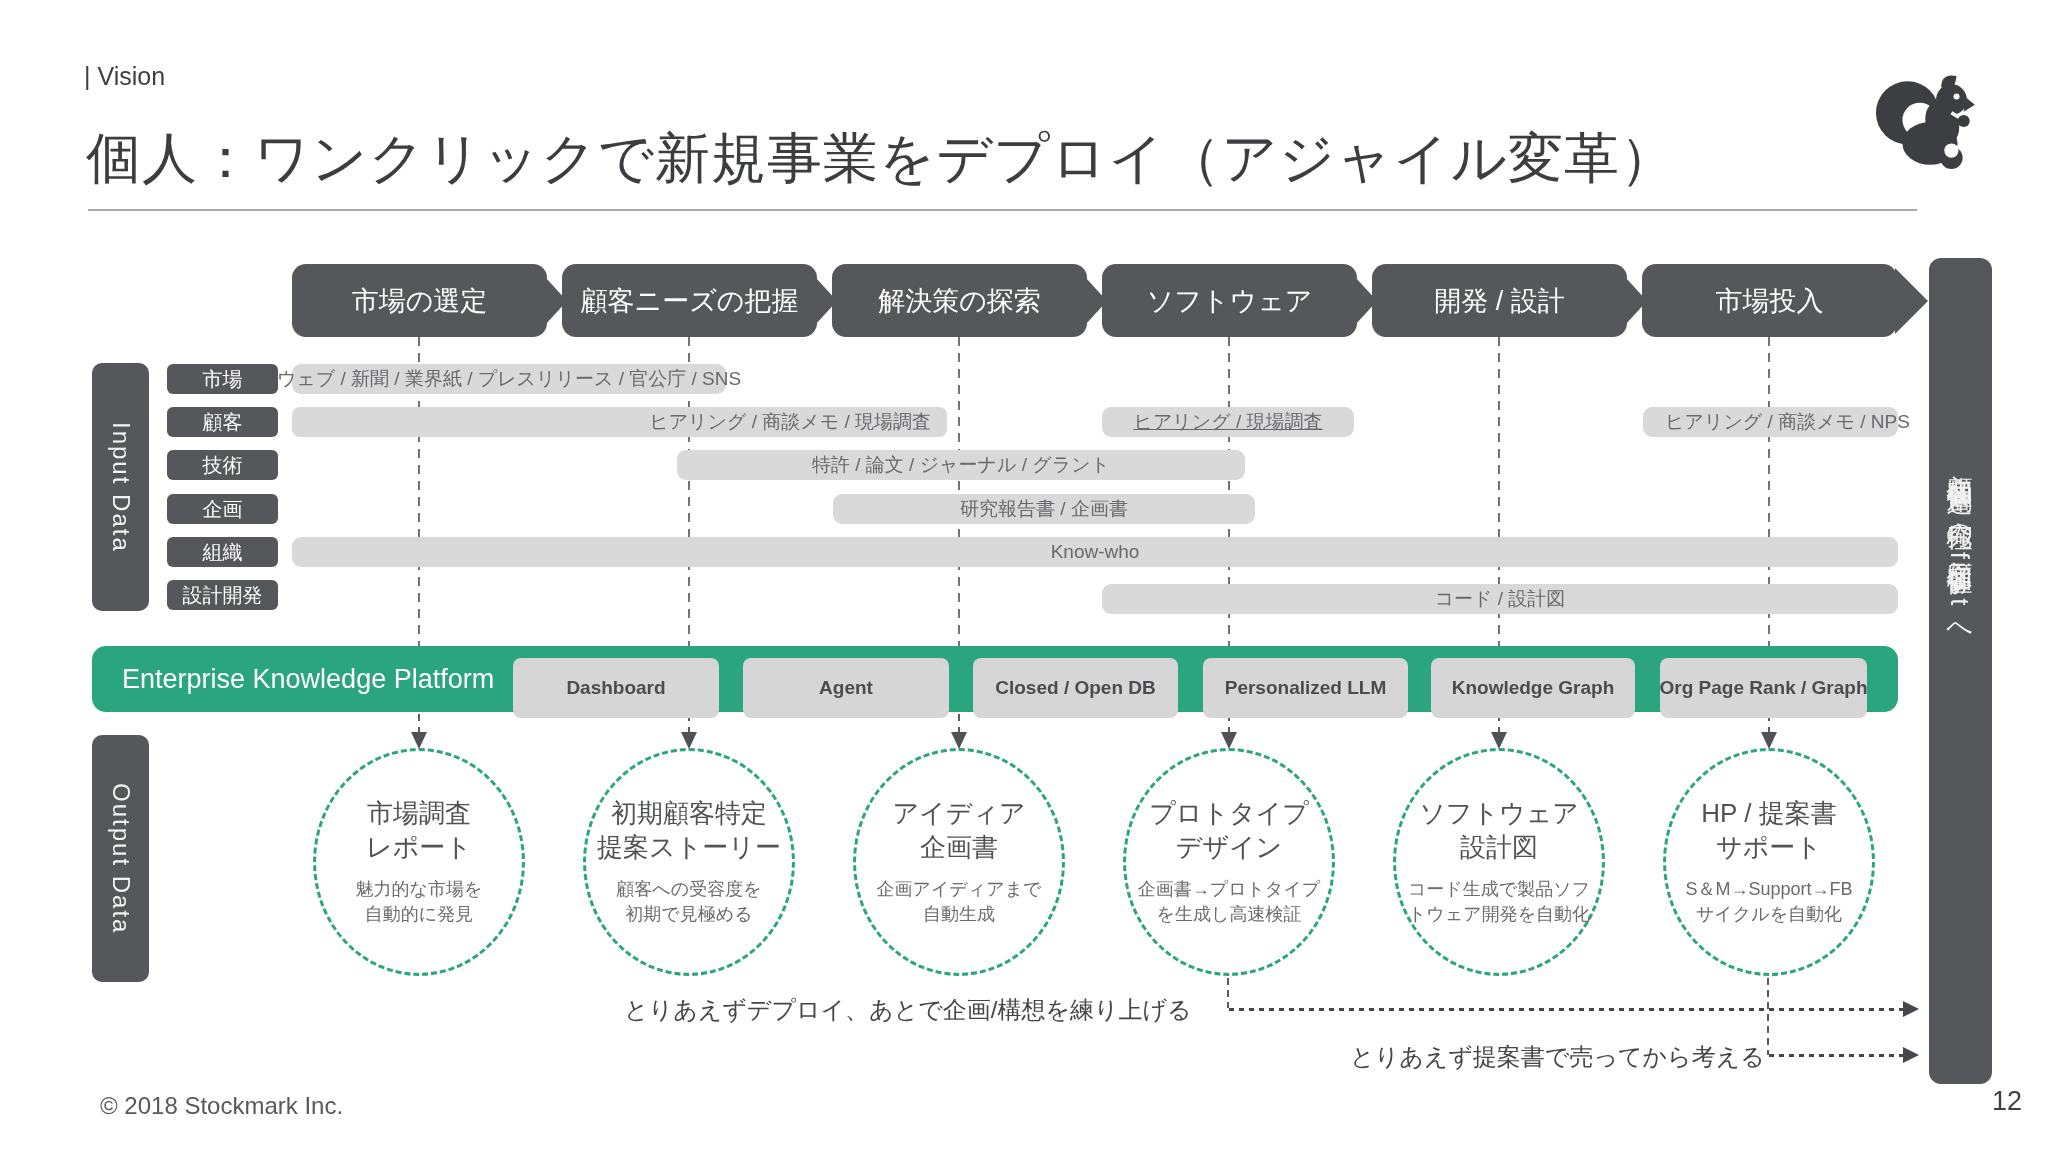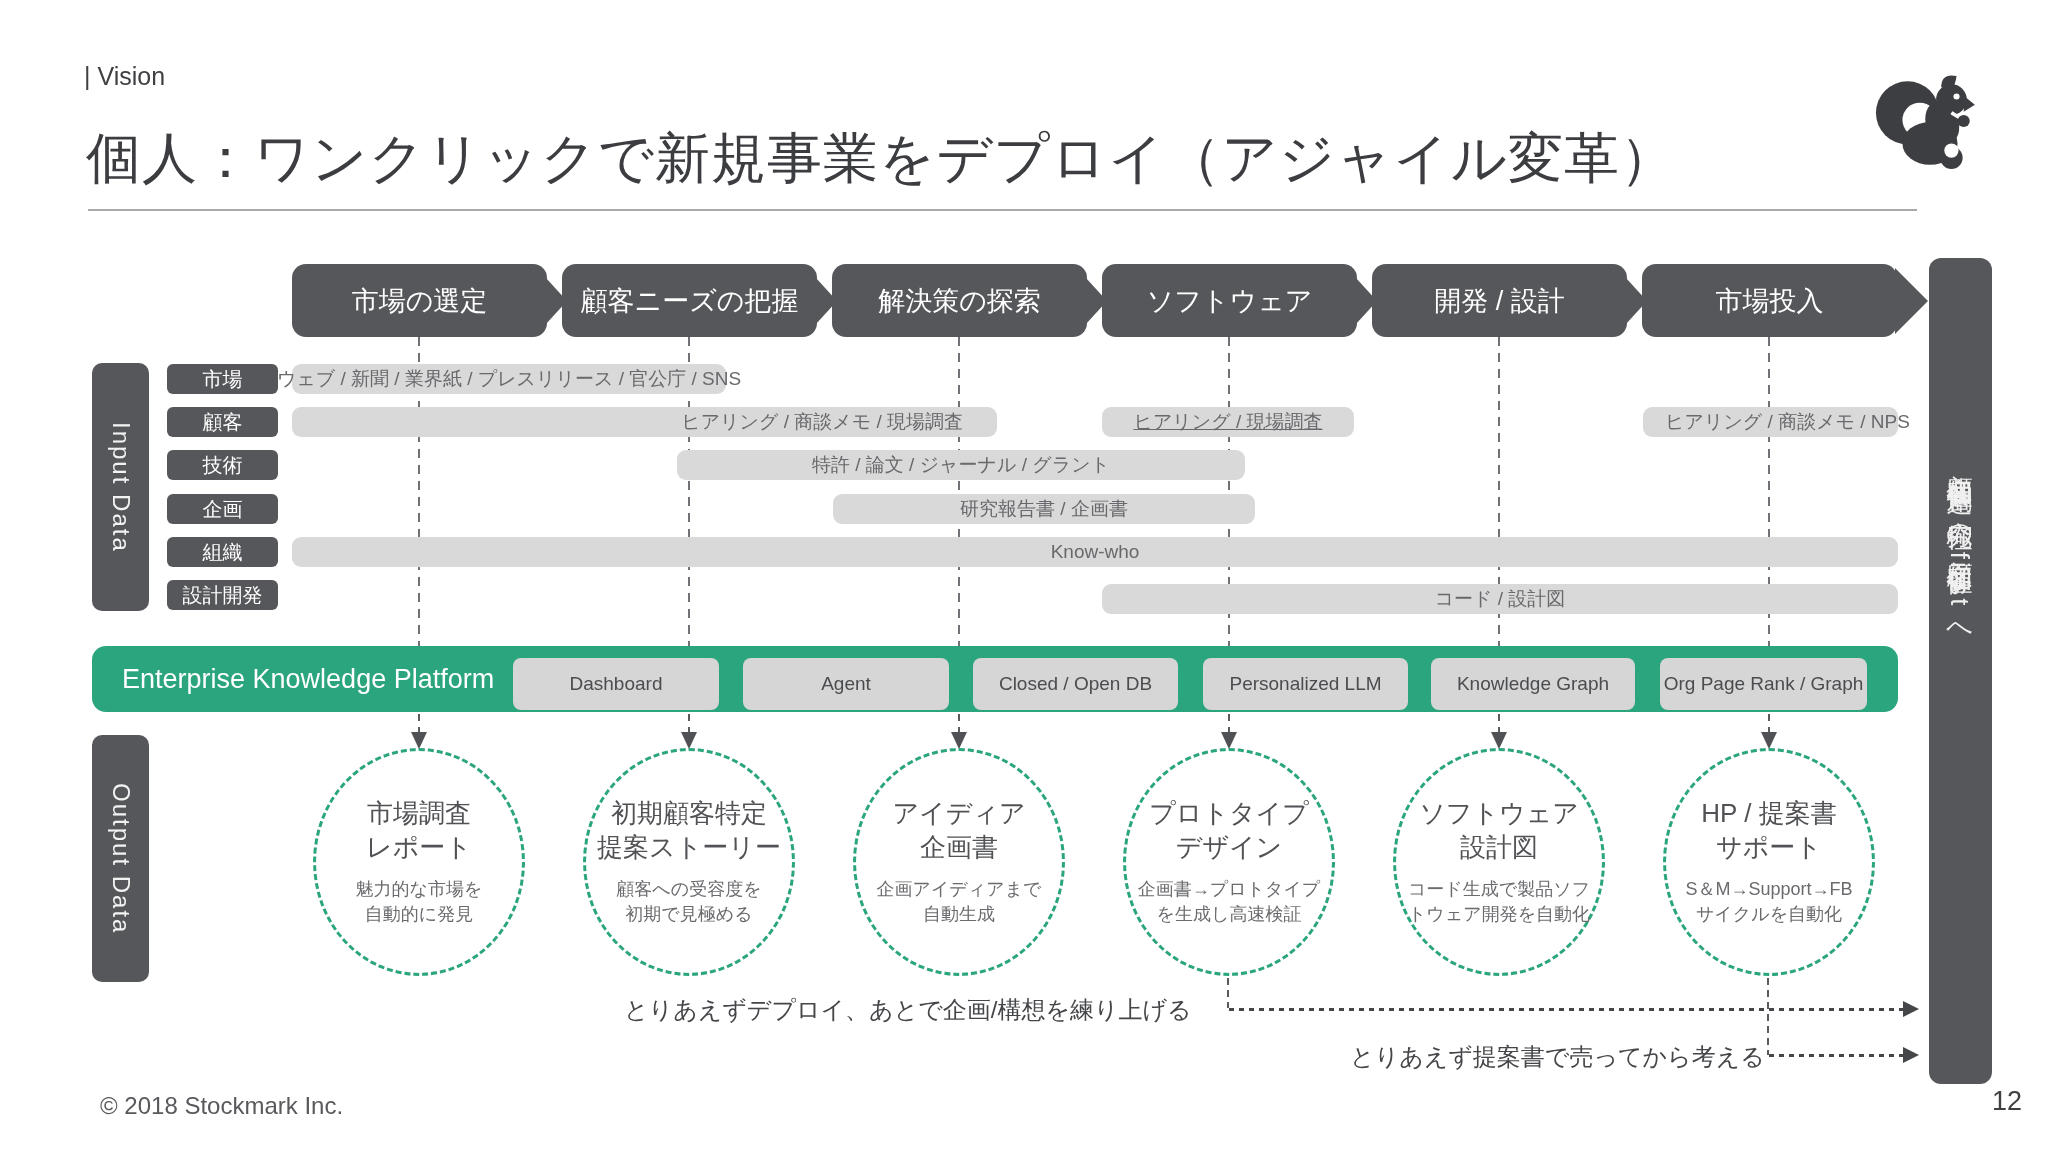--- a/index.html
+++ b/index.html
@@ -31,33 +31,33 @@
   .side{position:absolute;left:78px;width:57px;background:#56575a;border-radius:10px;color:#f2f2f3;
         writing-mode:vertical-rl;font-size:24px;letter-spacing:2px;display:flex;align-items:center;justify-content:center;z-index:2;}
   .side.input{top:363px;height:248px;}
   .side.output{top:735px;height:247px;}
   .pill{position:absolute;left:153px;width:111px;height:30px;background:#56575a;border-radius:6px;color:#fff;
         font-size:20px;display:flex;align-items:center;justify-content:center;z-index:2;white-space:nowrap;}
   .r1{top:364px}.r2{top:407px}.r3{top:450px}.r4{top:494px}.r5{top:537px}.r6{top:580px}
   .bar{position:absolute;height:30px;background:#d9d9d9;border-radius:9px;color:#68696c;font-size:19px;
        display:flex;align-items:center;justify-content:center;z-index:2;white-space:nowrap;box-sizing:border-box;}
   .bar.market{top:364px;left:278px;width:434px;}
-  .bar.cust1{top:407px;left:278px;width:705px;justify-content:flex-end;padding-right:34px;}
+  .bar.cust1{top:407px;left:278px;width:655px;justify-content:flex-end;padding-right:16px;border-radius:8px;}
   .bar.cust2{top:407px;left:1088px;width:252px;text-decoration:underline;}
   .bar.cust3{top:407px;left:1629px;width:255px;padding-left:34px;}
   .bar.tech{top:450px;left:663px;width:568px;}
   .bar.plan{top:494px;left:819px;width:422px;}
   .bar.org{top:537px;left:278px;width:1606px;}
   .bar.design{top:584px;left:1088px;width:796px;}
   
   .platform{position:absolute;left:78px;top:646px;width:1806px;height:66px;background:#2aa57d;border-radius:14px;z-index:3;}
   .platform .plabel{position:absolute;left:30px;top:0;height:100%;display:flex;align-items:center;
         color:#ffffff;font-size:27px;white-space:nowrap;}
-  .mod{position:absolute;top:12px;height:52px;background:#d6d6d6;border-radius:8px;color:#4b4c4f;font-size:19px;
-       display:flex;align-items:center;justify-content:center;white-space:nowrap;}
+  .mod{position:absolute;top:12px;height:60px;background:#d6d6d6;border-radius:8px;color:#4b4c4f;font-size:19px;
+       display:flex;align-items:center;justify-content:center;white-space:nowrap;font-weight:bold;}
   .m1{left:421px;width:206px}.m2{left:651px;width:206px}.m3{left:881px;width:205px}
   .m4{left:1111px;width:205px}.m5{left:1339px;width:204px}.m6{left:1568px;width:207px}
   
   .ocircle{position:absolute;top:748px;width:206px;height:222px;border:3px dashed #2aa57d;border-radius:50%;
         display:flex;flex-direction:column;align-items:center;justify-content:center;text-align:center;z-index:1;background:transparent;}
   .ocircle .t{font-size:26px;color:#515255;line-height:1.3;white-space:pre-line;}
   .ocircle .d{margin-top:12px;font-size:18px;color:#6a6b6e;line-height:1.4;white-space:pre-line;}
   .o1{left:299px}.o2{left:569px}.o3{left:839px}.o4{left:1109px}.o5{left:1379px}.o6{left:1649px}
   
   .note{position:absolute;font-size:24px;color:#454649;white-space:nowrap;z-index:2;}

